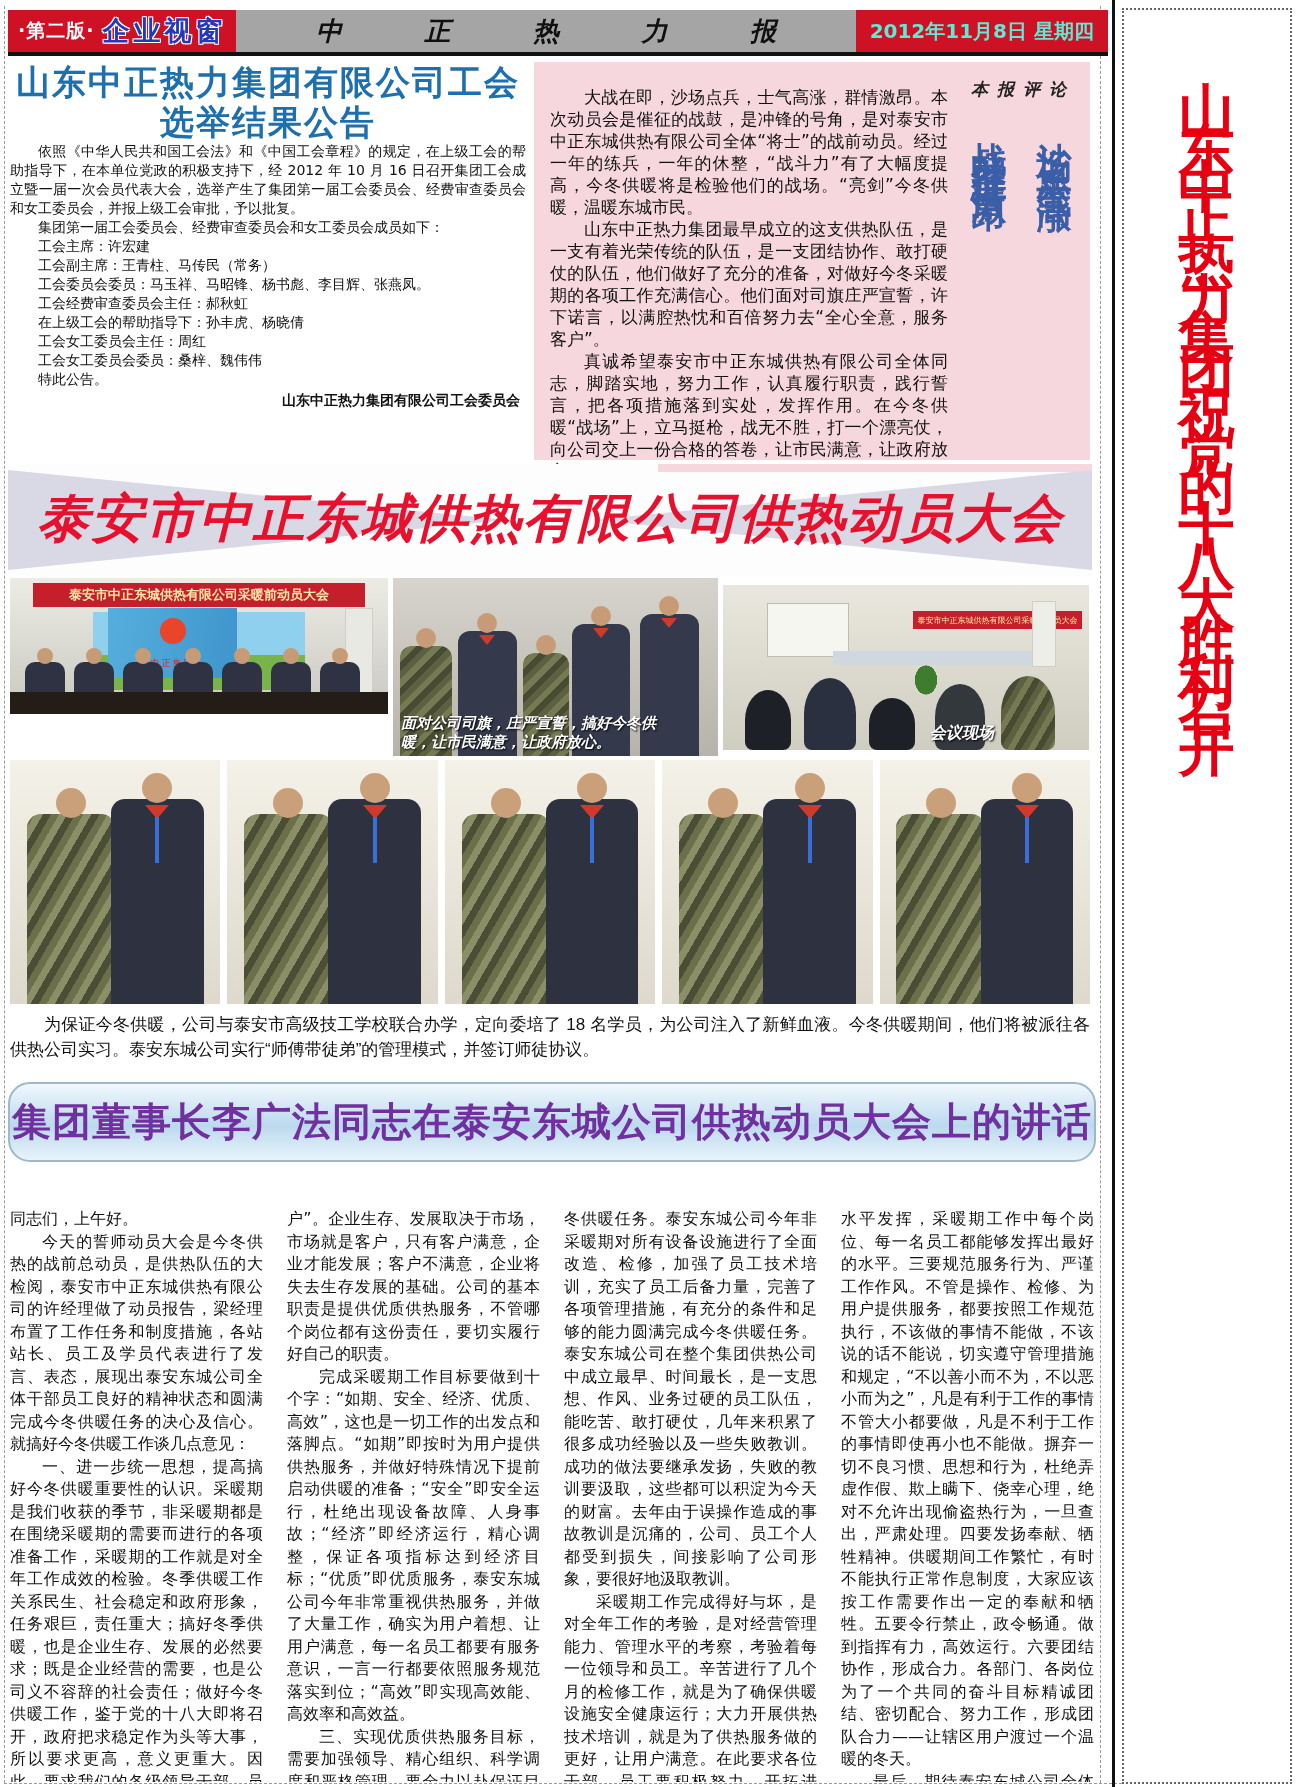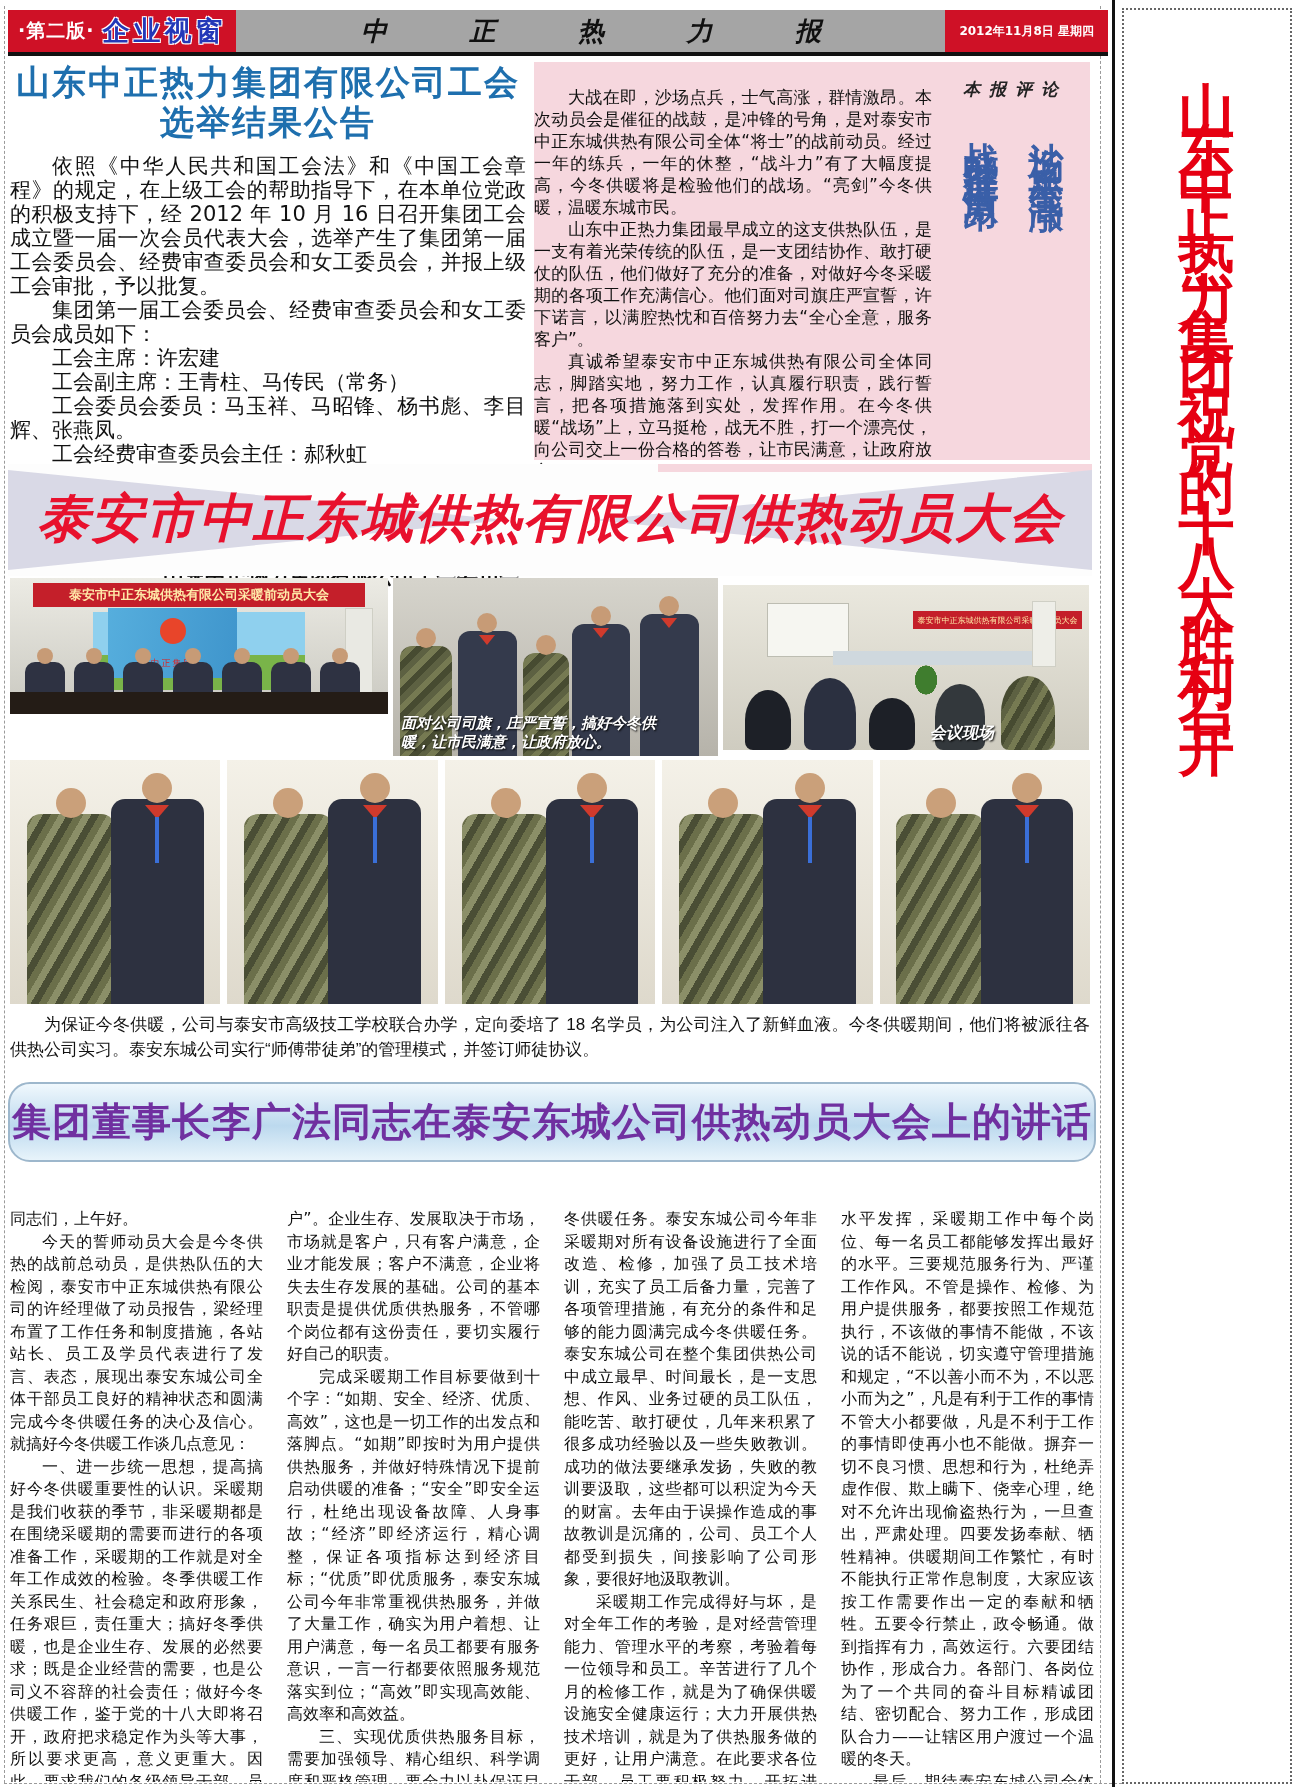--- a/index.html
+++ b/index.html
@@ -14,35 +14,35 @@
   .content-right-edge{left:1100px;top:6px;bottom:4px;width:0;border-left:1px dashed #9a9a9a;}
   .sidebar-divider{left:1112px;top:0;bottom:0;width:3px;background:#111;}
   
   .masthead{left:8px;top:10px;width:1100px;height:42px;display:flex;align-items:stretch;border-bottom:4px solid #111;}
   .mh-left{background:#cf1126;display:flex;align-items:center;padding:12px 10px;gap:8px;white-space:nowrap;}
   .mh-page{color:#fff;font-size:19px;font-weight:bold;letter-spacing:1px;}
   .mh-column{color:#2438b8;background:transparent;font-size:27px;font-weight:900;letter-spacing:4px;
     text-shadow:-1px -1px 0 #fff,1px -1px 0 #fff,-1px 1px 0 #fff,1px 1px 0 #fff;}
   .mh-center{background:#a5a5a5;flex:1;display:flex;align-items:center;justify-content:center;}
   .mh-title{font-family:"Liberation Serif",serif;font-weight:bold;font-style:italic;font-size:26px;letter-spacing:38px;color:#101010;padding-left:38px;}
-  .mh-date{background:#cf1126;color:#ffffff;display:flex;align-items:center;padding:14px 14px;font-size:12px;font-weight:bold;white-space:nowrap;}
+  .mh-date{background:#cf1126;color:#5eead4;display:flex;align-items:center;padding:14px 14px;font-size:20px;font-weight:bold;white-space:nowrap;}
   
   .sidebar{left:1122px;top:8px;width:166px;height:1772px;border:2px dotted #666;background:#fff;display:flex;justify-content:center;}
   .sidebar-slogan{writing-mode:vertical-rl;text-orientation:upright;color:#e60012;
     font-family:"Liberation Serif",serif;font-weight:900;font-size:56px;letter-spacing:38px;margin-top:26px;}
   
   .union{left:10px;top:62px;width:516px;height:402px;}
   .union-title{color:#1e6fae;font-weight:900;text-align:center;font-size:34px;line-height:40px;letter-spacing:2px;}
-  .union-body{margin-top:12px;font-size:21px;line-height:24px;text-align:justify;}
+  .union-body{font-size:14px;line-height:19px;text-align:justify;}
   .union-intro{text-indent:2em;margin:0 0 0 0;}
   .union-line{text-indent:2em;margin:0;}
   .union-sign{font-weight:bold;text-align:right;margin-top:2px;padding-right:6px;}
   
   .editorial{left:534px;top:62px;width:556px;height:398px;background:#f6d7de;display:flex;}
-  .ed-text{width:398px;padding:24px 6px 0 0;font-size:17px;line-height:22px;text-align:justify;}
+  .ed-text{width:398px;padding:24px 6px 0 16px;font-size:17px;line-height:22px;text-align:justify;}
   .ed-text p{margin:0;text-indent:2em;}
   .ed-byline{text-align:right;font-weight:bold;margin-top:10px;padding-right:4px;text-indent:0 !important;}
   .ed-side{flex:1;position:relative;}
   .ed-masthead{position:absolute;top:16px;left:10px;right:8px;text-align:center;
     font-family:"Liberation Serif",serif;font-weight:bold;font-style:italic;font-size:17px;letter-spacing:9px;color:#222;}
   .ed-titles{position:absolute;top:52px;left:0;right:4px;display:flex;justify-content:center;gap:18px;}
   .ed-vcol{writing-mode:vertical-rl;text-orientation:upright;color:#3a5fa8;
     font-family:"Liberation Serif",serif;font-weight:900;font-size:35px;letter-spacing:8px;}
   
   .event-banner{left:8px;top:464px;width:1084px;height:112px;background:#fdfdfd;overflow:hidden;}

